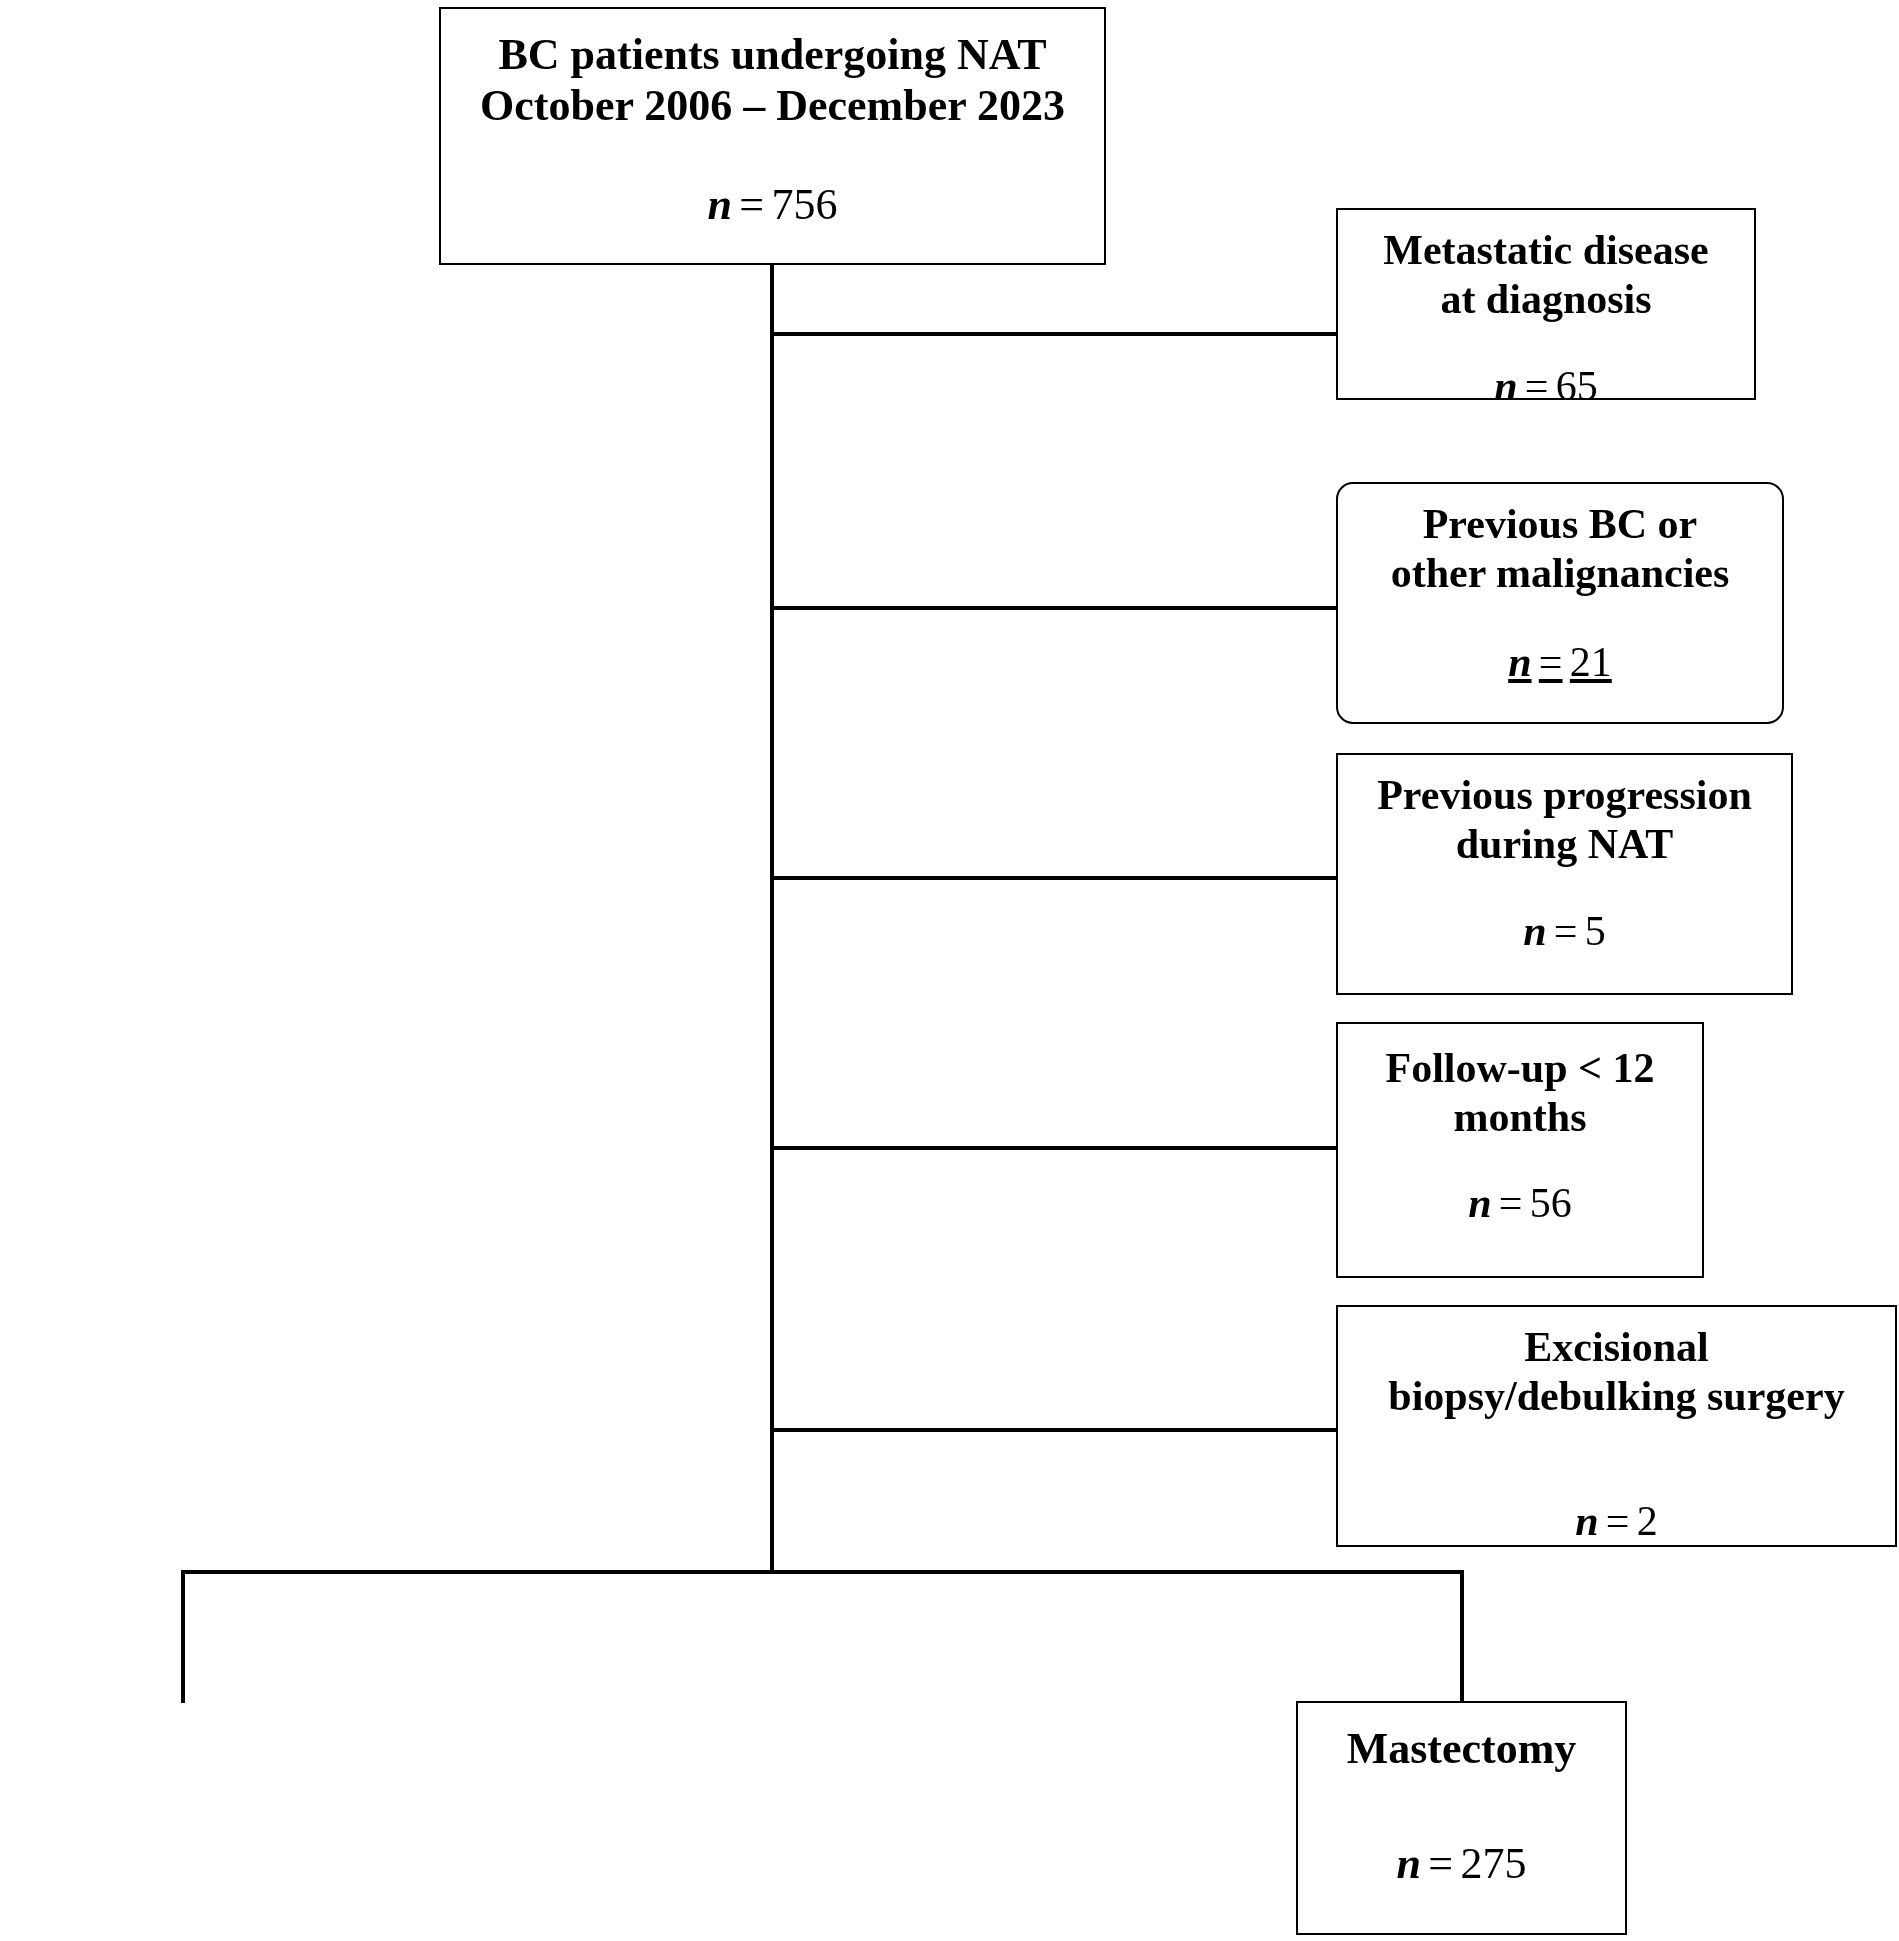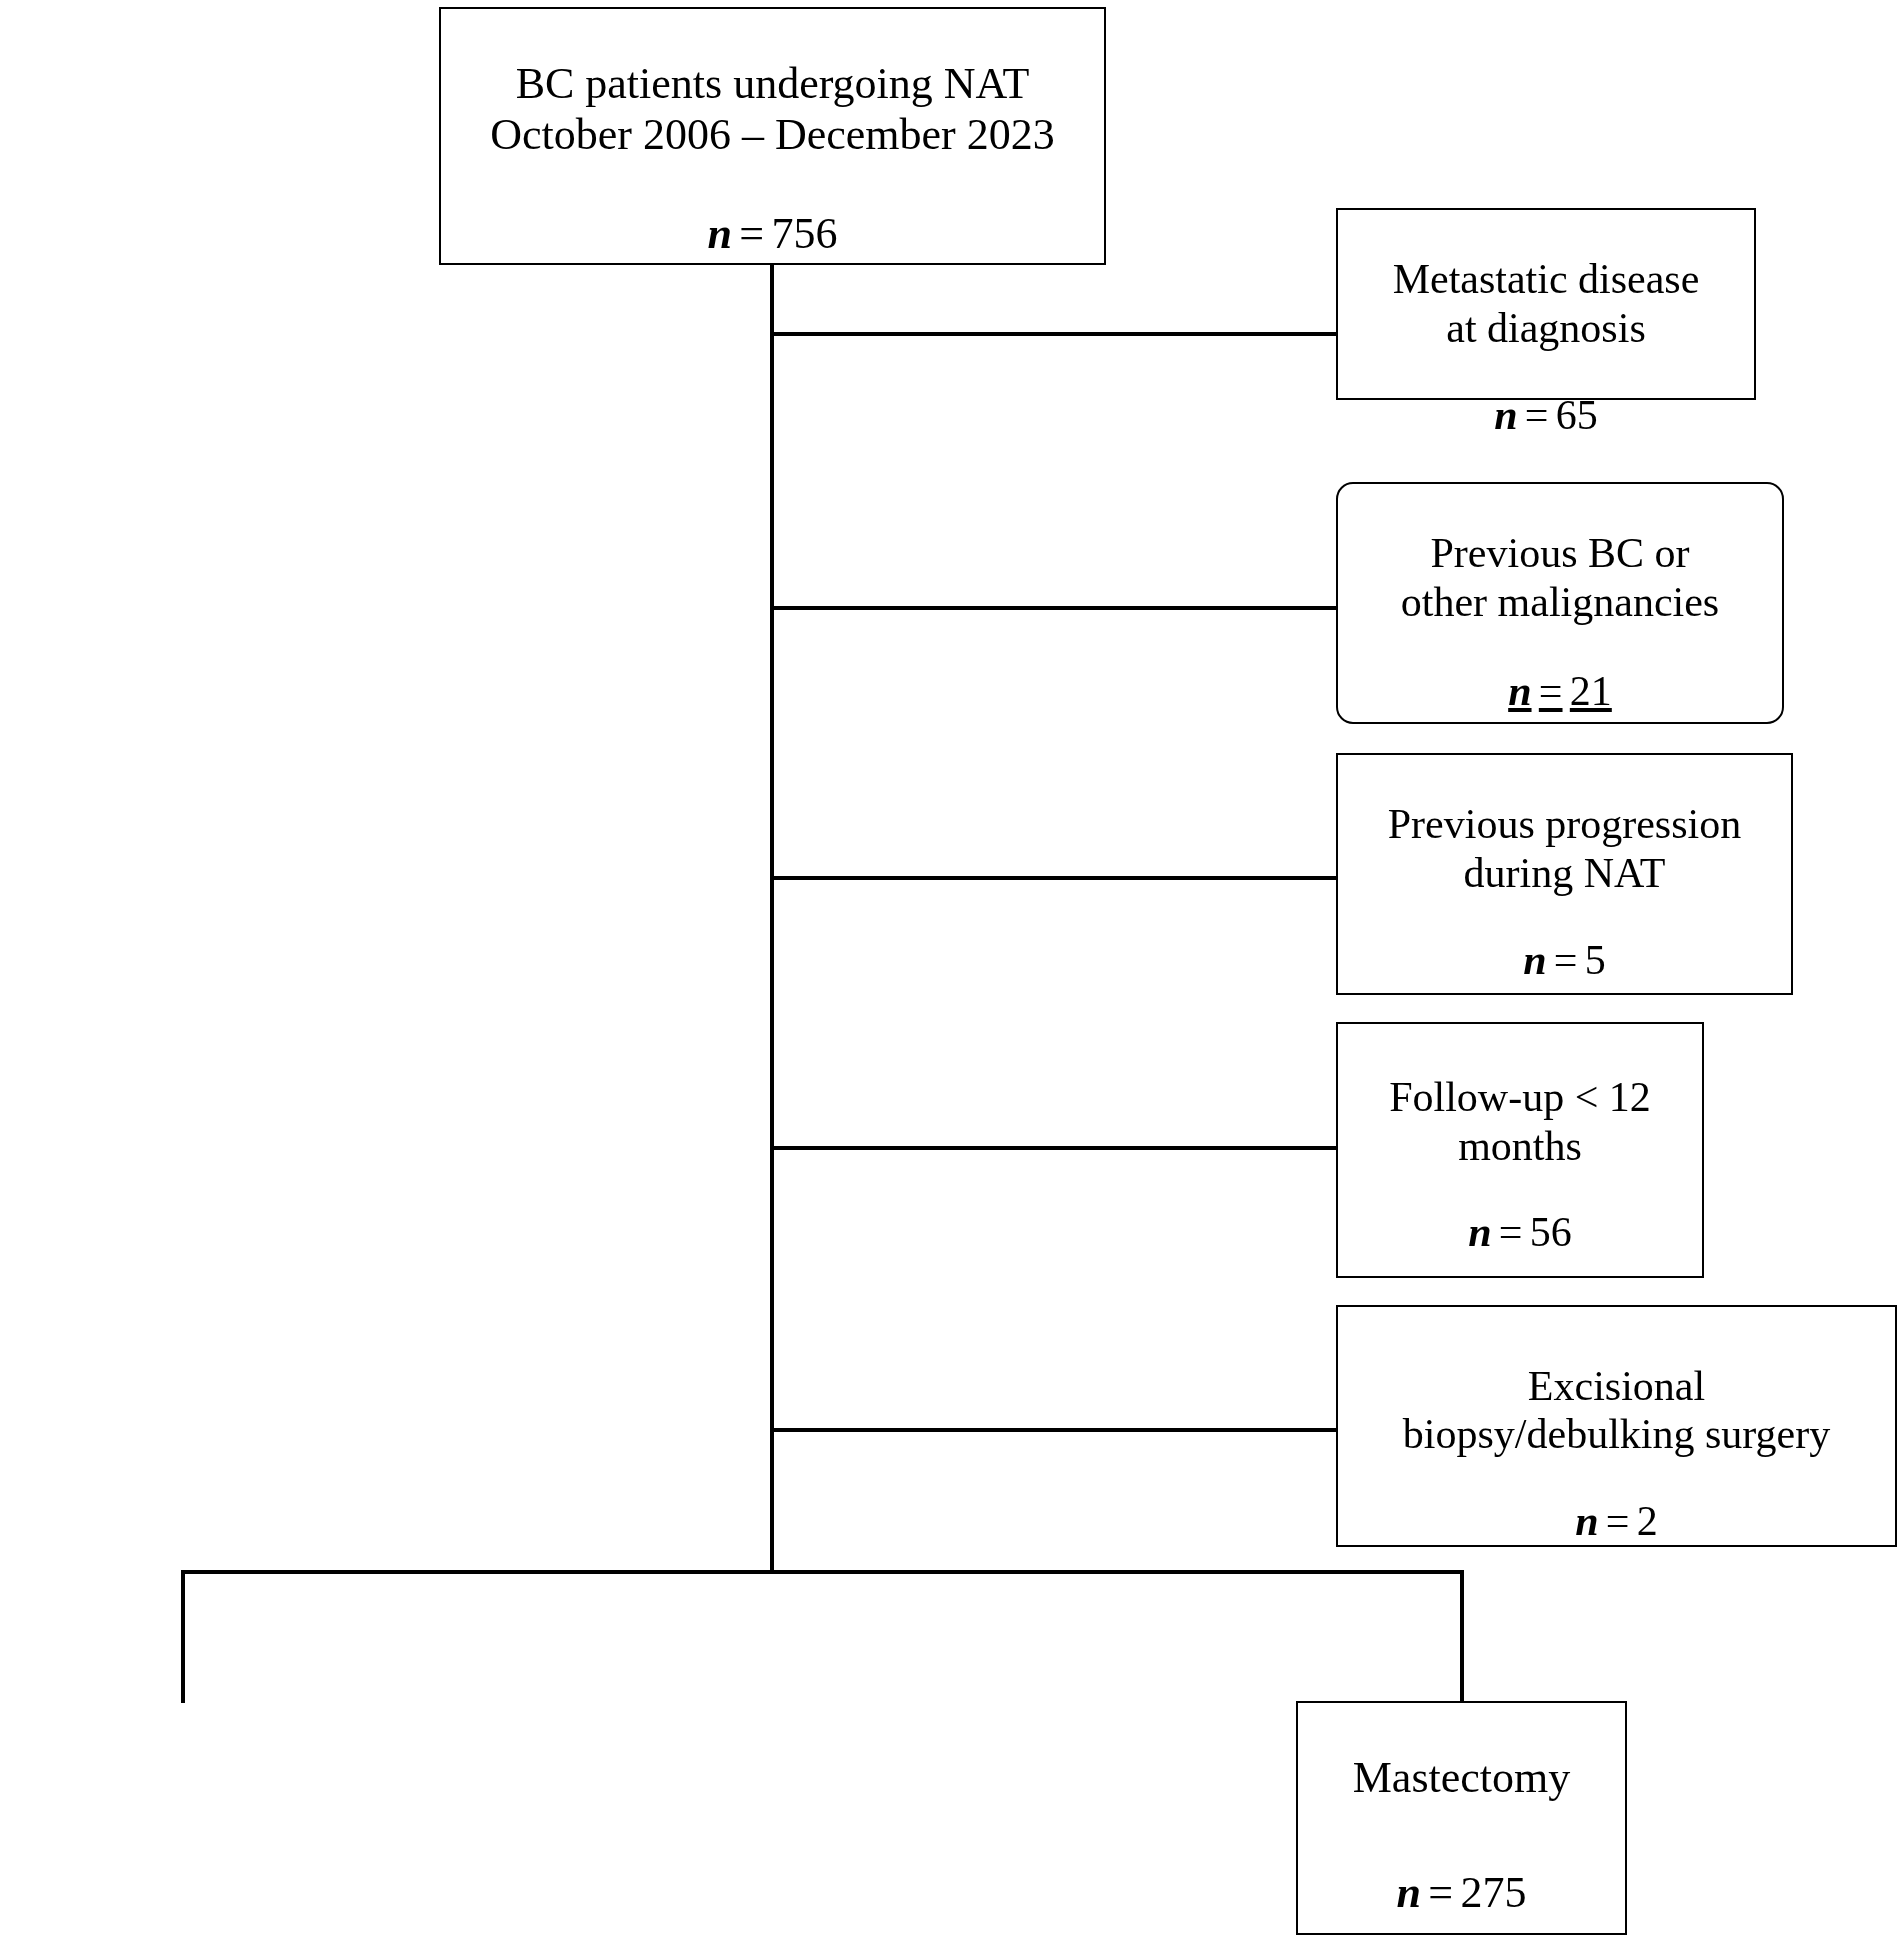--- a/index.html
+++ b/index.html
@@ -24,22 +24,21 @@
     background: #ffffff;
     display: flex;
     flex-direction: column;
     align-items: center;
     z-index: 3;
   }
   .node .title {
     text-align: center;
     line-height: 1.16;
     white-space: pre-line;
-    font-weight: 400;
-    margin-top: 29px;
+    font-weight: 700;
   }
   .node .nval {
     text-align: center;
     font-weight: 400;
   }
   .node .nval .ital {
     font-style: italic;
     font-weight: 700;
   }
   
@@ -114,21 +113,21 @@
   </div>
 
   <div class="node" style="left:1336px; top:1022px; width:368px; height:256px; justify-content:flex-start; padding-top:20px;">
     <div class="title t-46">Follow-up &lt; 12
 months</div>
     <div class="nval t-46" style="margin-top:38px;">
       <span class="ital">n</span><span style="margin:0 7.3px;">=</span><span>56</span>
     </div>
   </div>
 
-  <div class="node" style="left:1336px; top:1305px; width:561px; height:242px; justify-content:flex-end; padding-top:16.4px;">
+  <div class="node" style="left:1336px; top:1305px; width:561px; height:242px; justify-content:space-between; padding-top:16.4px;">
     <div class="title t-46">Excisional
 biopsy/debulking surgery</div>
     <div class="nval t-46" style="margin-top:38px;">
       <span class="ital">n</span><span style="margin:0 7.3px;">=</span><span>2</span>
     </div>
   </div>
 
 
   <div class="node" style="left:1296px; top:1701px; width:331px; height:234px; justify-content:flex-start; padding-top:20px;">
     <div class="title t-48">Mastectomy</div>

